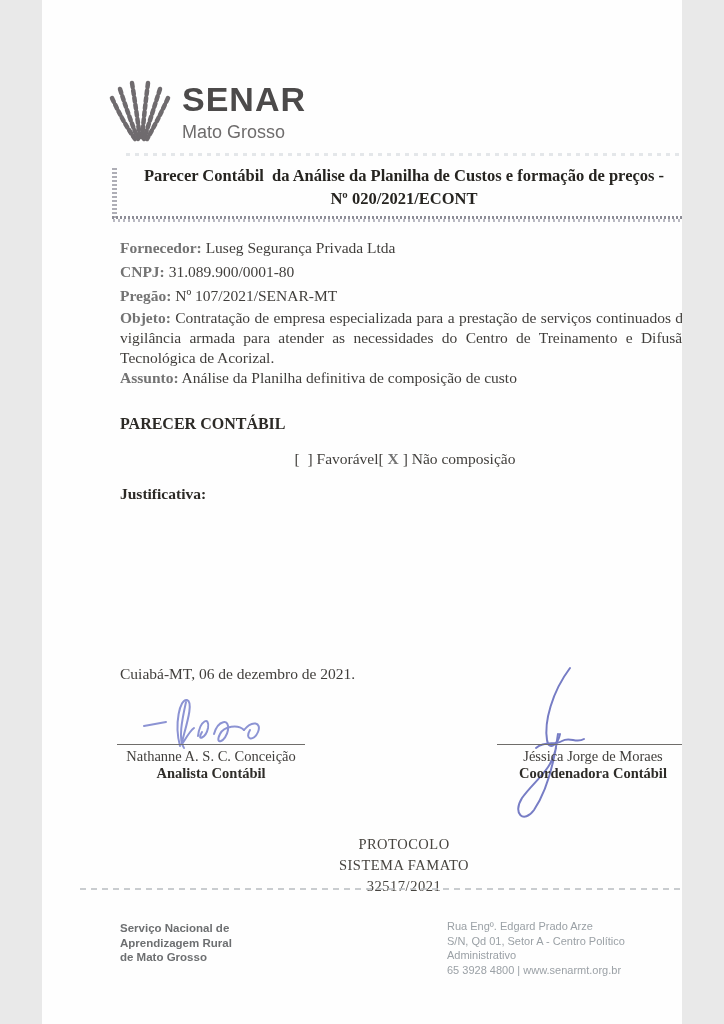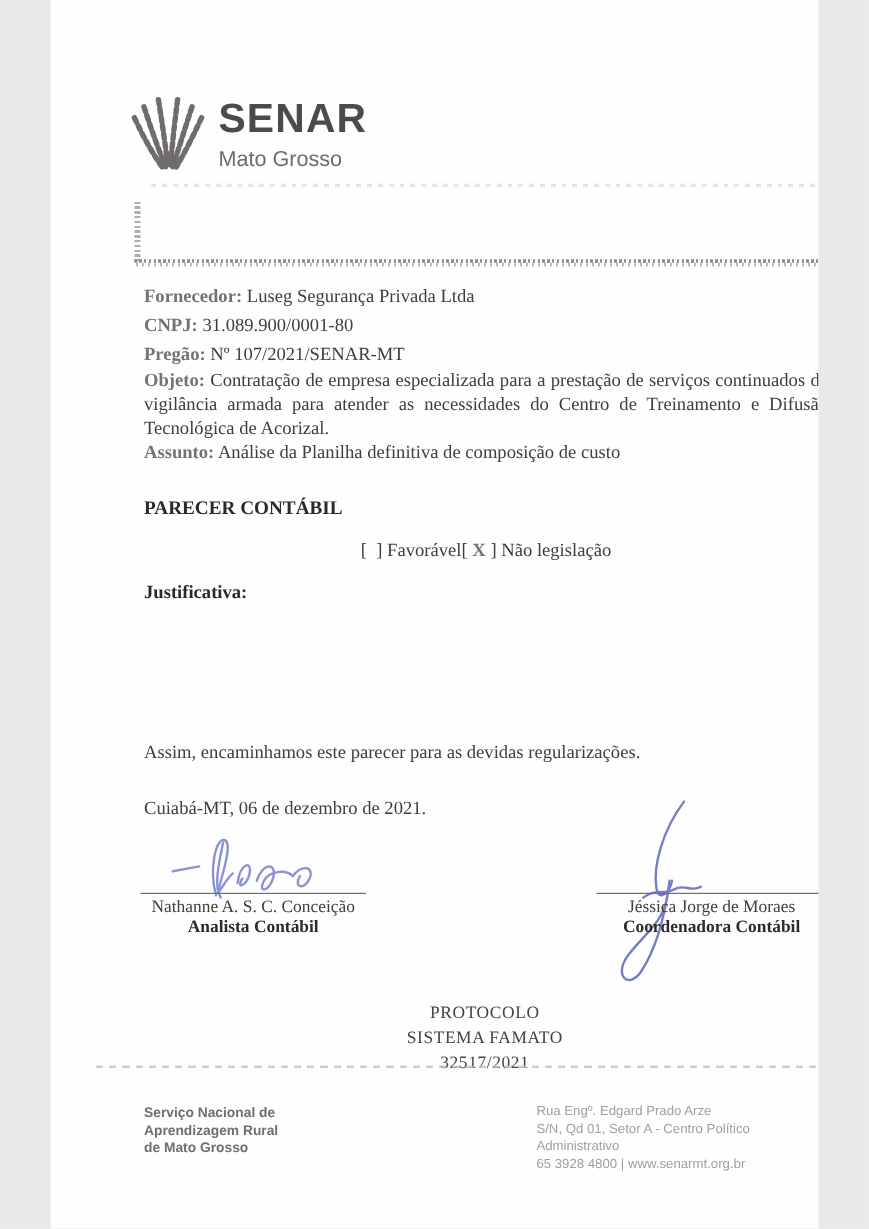--- a/index.html
+++ b/index.html
@@ -107,20 +107,24 @@
       </g>
     </svg>
     <div class="logo-text">
       <div class="logo-name">SENAR</div>
       <div class="logo-region">Mato Grosso</div>
     </div>
   </div>
 
   <div class="abs faint-topline"></div>
   <div class="abs title-leftbar"></div>
+  <div class="abs title-block">
+    <div class="title-line">Parecer Contábil  da Análise da Planilha de Custos e formação de preços -</div>
+    <div class="title-line">Nº 020/2021/ECONT</div>
+  </div>
   <div class="abs title-underline"></div>
 
   <div class="abs bodyline meta-fornecedor">
     <b>Fornecedor:</b><span> Luseg Segurança Privada Ltda</span>
   </div>
   <div class="abs bodyline meta-cnpj">
     <b>CNPJ:</b><span> 31.089.900/0001-80</span>
   </div>
   <div class="abs bodyline meta-pregao">
     <b>Pregão:</b><span> Nº 107/2021/SENAR-MT</span>
@@ -128,25 +132,24 @@
   <div class="abs bodyline objeto just">
     <b>Objeto:</b><span> Contratação de empresa especializada para a prestação de serviços continuados de vigilância armada para atender as necessidades do Centro de Treinamento e Difusão Tecnológica de Acorizal.</span>
   </div>
   <div class="abs bodyline assunto">
     <b>Assunto:</b><span> Análise da Planilha definitiva de composição de custo</span>
   </div>
 
   <div class="abs bodyline parecer-heading">PARECER CONTÁBIL</div>
   <div class="abs checkbox-row">
     <span><span>[  ] </span><span>Favorável</span></span>
-    <span><span>[ </span><b>X</b><span> ] </span><span>Não legislação</span></span>
+    <span><span>[ </span><b>X</b><span> ] </span><span>Não composição</span></span>
   </div>
 
   <div class="abs bodyline justificativa-label">Justificativa:</div>
-  <div class="abs bodyline closing">Assim, encaminhamos este parecer para as devidas regularizações.</div>
   <div class="abs bodyline dateline">Cuiabá-MT, 06 de dezembro de 2021.</div>
 
   <svg class="abs sig-svg-left" width="150" height="64" viewBox="0 0 150 64">
     <g fill="none" stroke="#8088cf" stroke-width="2" stroke-linecap="round" opacity="0.9">
       <path d="M4,36 L26,32"></path>
       <path d="M40,56 C34,34 40,8 47,10 C54,12 46,36 42,52 C40,60 48,42 54,38"></path>
       <path d="M46,12 C42,30 38,50 44,58"></path>
       <path d="M58,46 C60,30 70,26 68,38 C66,48 56,52 62,42"></path>
       <path d="M74,44 C78,30 90,28 88,40 C86,52 74,56 80,44 C84,36 98,34 104,40"></path>
       <path d="M104,40 C112,30 122,32 118,42 C114,52 104,50 110,40"></path>

